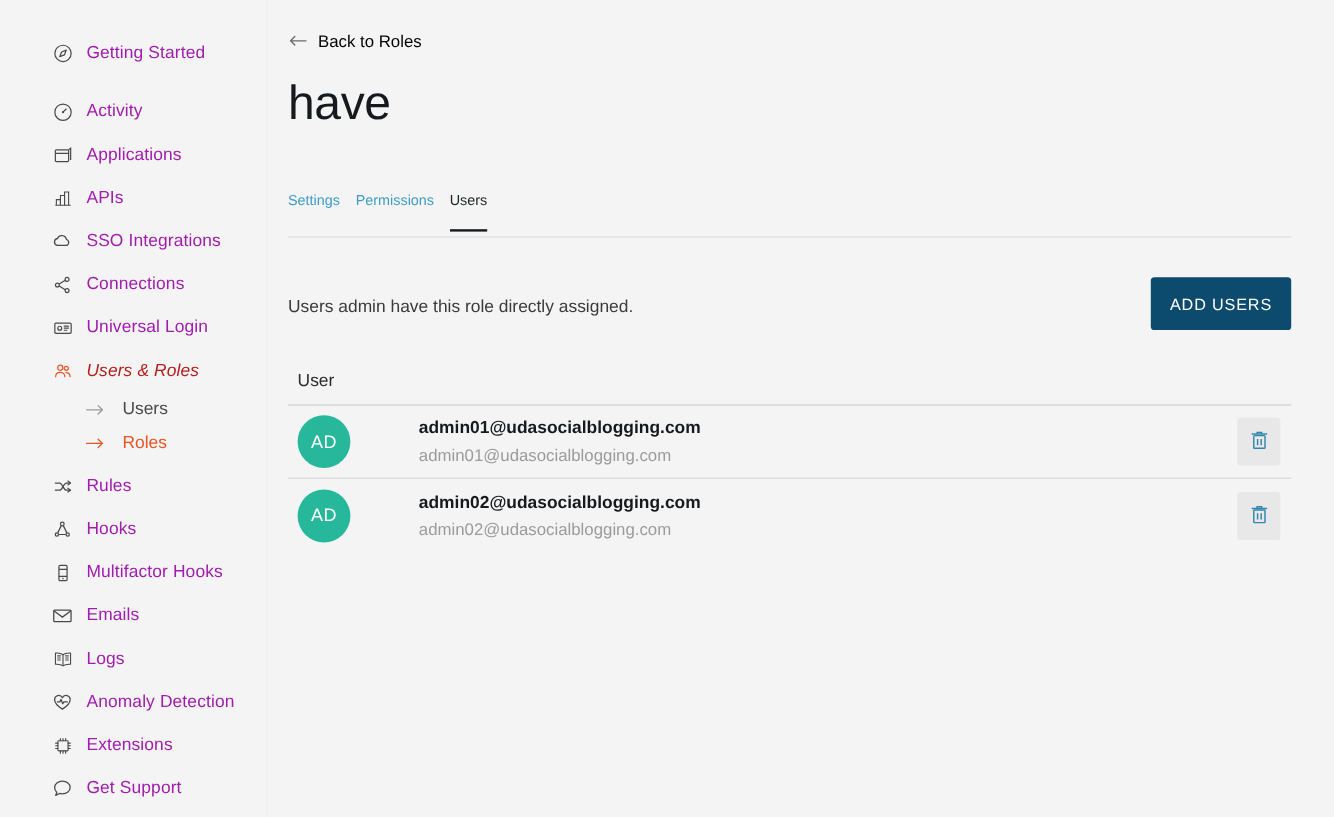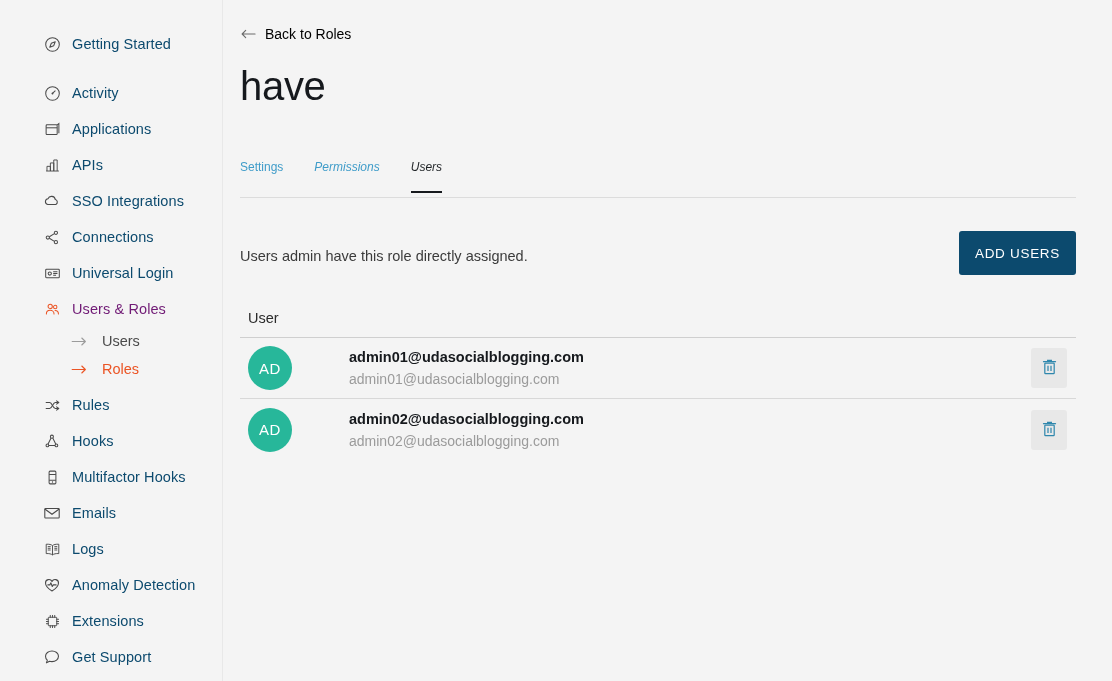--- a/index.html
+++ b/index.html
@@ -27,35 +27,35 @@
     background: #f4f4f4;
     border-right: 1px solid #e8e8e8;
     padding-top: 26px;
   }
 
   .nav-item {
     display: flex;
     align-items: center;
     height: 36px;
     padding-left: 42px;
-    color: #0c4a6e;
+    color: #a21caf;
     font-size: 14.5px;
     letter-spacing: .1px;
     cursor: pointer;
     text-decoration: none;
   }
   .nav-item .nav-ico {
     width: 20px; height: 20px;
     margin-right: 10px;
     flex: 0 0 20px;
     display: flex; align-items: center; justify-content: center;
     color: #4a4a4a;
   }
   .nav-item .nav-ico svg { display: block; }
-  .nav-item.active { color: #701a75; }
+  .nav-item.active { color: #b91c1c; font-style: italic; }
   .nav-item.active .nav-ico { color: #eb5424; }
 
   .nav-gap { height: 13px; }
 
   .nav-sub {
     display: flex;
     align-items: center;
     height: 28px;
     padding-left: 71px;
     font-size: 14.5px;
@@ -118,21 +118,21 @@
     align-items: flex-start;
   }
   .tab {
     font-size: 12px;
     color: #3f9cc9;
     margin-right: 0;
     padding: 0 0 18px 0;
     cursor: pointer;
     position: relative;
   }
-  .tab + .tab { margin-left: 31px; font-style: italic; }
+  .tab + .tab { margin-left: 13px; }
   .tab.tab-active {
     color: #1f2326;
   }
   .tab.tab-active:after {
     content: "";
     position: absolute;
     left: 0; right: 0; bottom: -1px;
     height: 2px;
     background: #16191d;
   }

